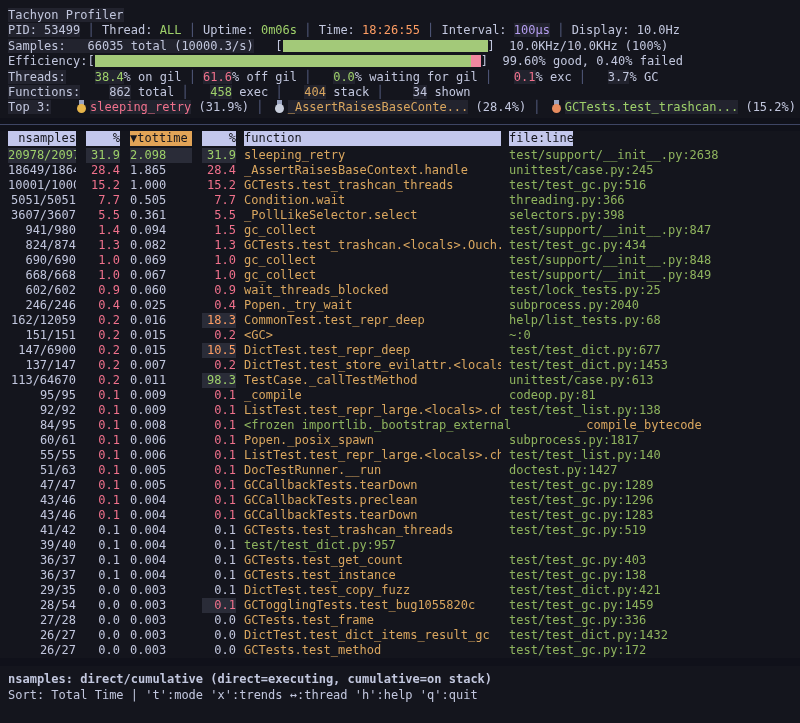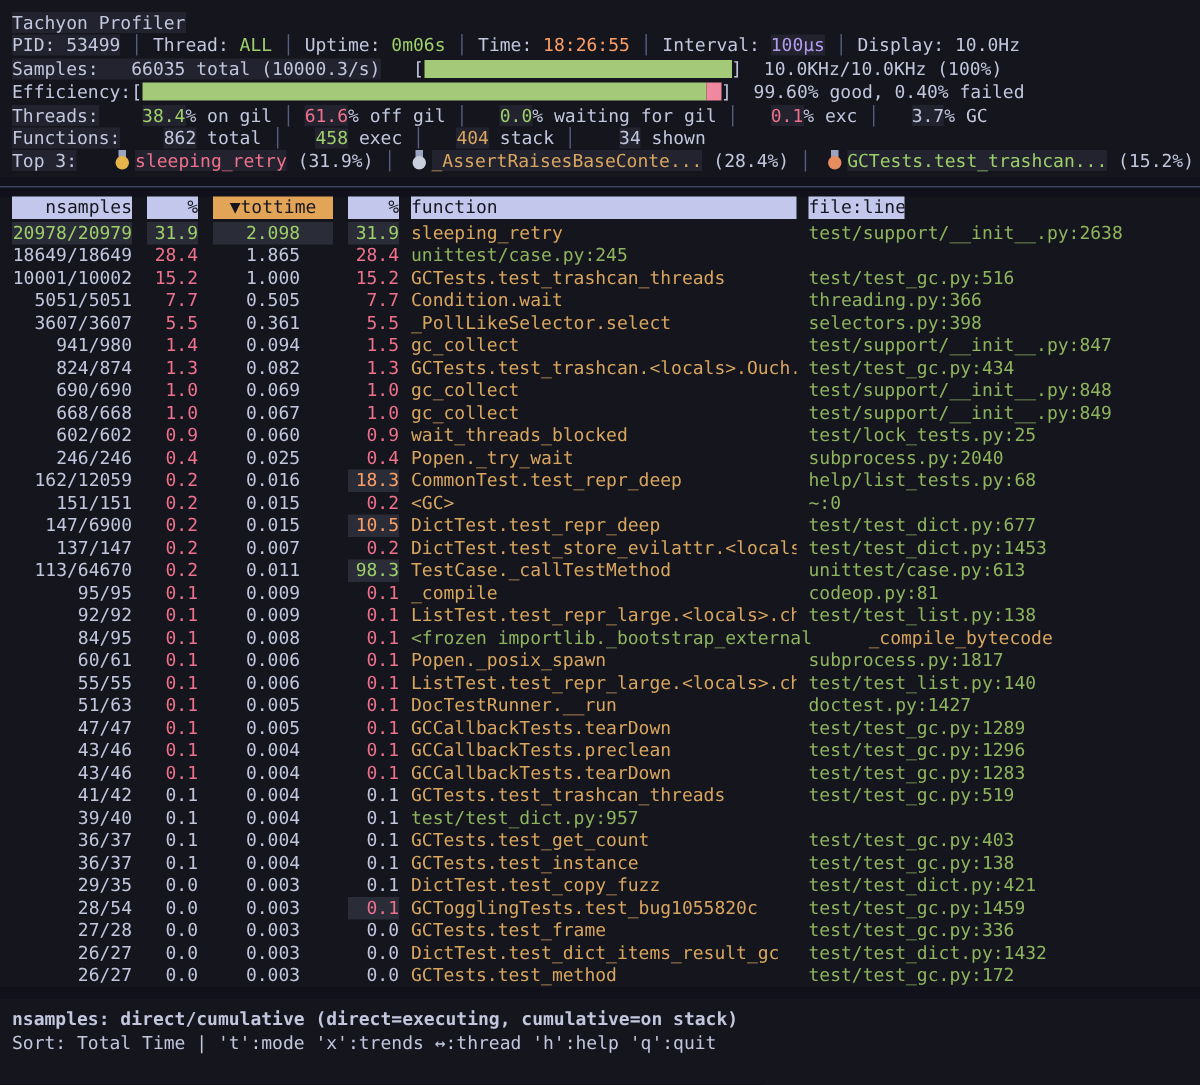--- a/index.html
+++ b/index.html
@@ -28,23 +28,23 @@
   .medal::after{content:"";position:absolute;bottom:0;left:1px;width:9px;height:9px;border-radius:50%;}
   .medal.gold::after{background:#e7b54a}
   .medal.silver::after{background:#c9cfdd}
   .medal.bronze::after{background:#e78c5f}
   .sepband{position:absolute;top:118px;left:0;width:800px;height:13px;background:#10111a;}
   .sepline{position:absolute;top:124px;left:0;width:800px;height:1px;background:#3e4564;}
   .thead,.trow{display:flex;align-items:center;height:15px;line-height:15px;padding-left:8px;}
   .thead{position:absolute;top:131px;left:0;right:0;}
   .tbody{position:absolute;top:148px;left:0;right:0;}
   .cell{white-space:pre;overflow:hidden;}
-  .c-ns{width:80px;text-align:right;}
+  .c-ns{width:68px;text-align:right;}
   .c-p1{width:34px;margin-left:10px;text-align:right;}
-  .c-tot{width:80px;margin-left:10px;text-align:center;}
+  .c-tot{width:62px;margin-left:10px;text-align:left;}
   .c-p2{width:34px;margin-left:10px;text-align:right;}
   .c-fn{width:257px;margin-left:8px;color:var(--tan);}
   .c-file{flex:1;margin-left:8px;color:var(--filegreen);}
   .thead .cell{background:var(--hdrbg);color:var(--hdrfg);}
   .thead .c-file{flex:none;width:64px;}
   .thead .sorted{background:var(--sortbg);}
   .c-g{color:var(--green)} .c-r{color:var(--red)} .c-o{color:var(--orange)} .c-w{color:var(--fg)}
   .hl{background:var(--hl);}
   .bottomband{position:absolute;top:658px;left:0;width:800px;height:8px;background:#10111a;}
   .footer1{position:absolute;top:672px;left:8px;white-space:pre;font-weight:bold;}
@@ -84,20 +84,21 @@
       <span class="cell c-tot c-g hl">2.098</span>
       <span class="cell c-p2 c-g hl">31.9</span>
       <span class="cell c-fn">sleeping_retry</span>
       <span class="cell c-file">test/support/__init__.py:2638</span>
     </div>
       <div class="trow">
       <span class="cell c-ns c-w">18649/18649</span>
       <span class="cell c-p1 c-r">28.4</span>
       <span class="cell c-tot c-w">1.865</span>
       <span class="cell c-p2 c-r">28.4</span>
+      <span class="cell c-fn">_AssertRaisesBaseContext.handle</span>
       <span class="cell c-file">unittest/case.py:245</span>
     </div>
       <div class="trow">
       <span class="cell c-ns c-w">10001/10002</span>
       <span class="cell c-p1 c-r">15.2</span>
       <span class="cell c-tot c-w">1.000</span>
       <span class="cell c-p2 c-r">15.2</span>
       <span class="cell c-fn">GCTests.test_trashcan_threads</span>
       <span class="cell c-file">test/test_gc.py:516</span>
     </div>

